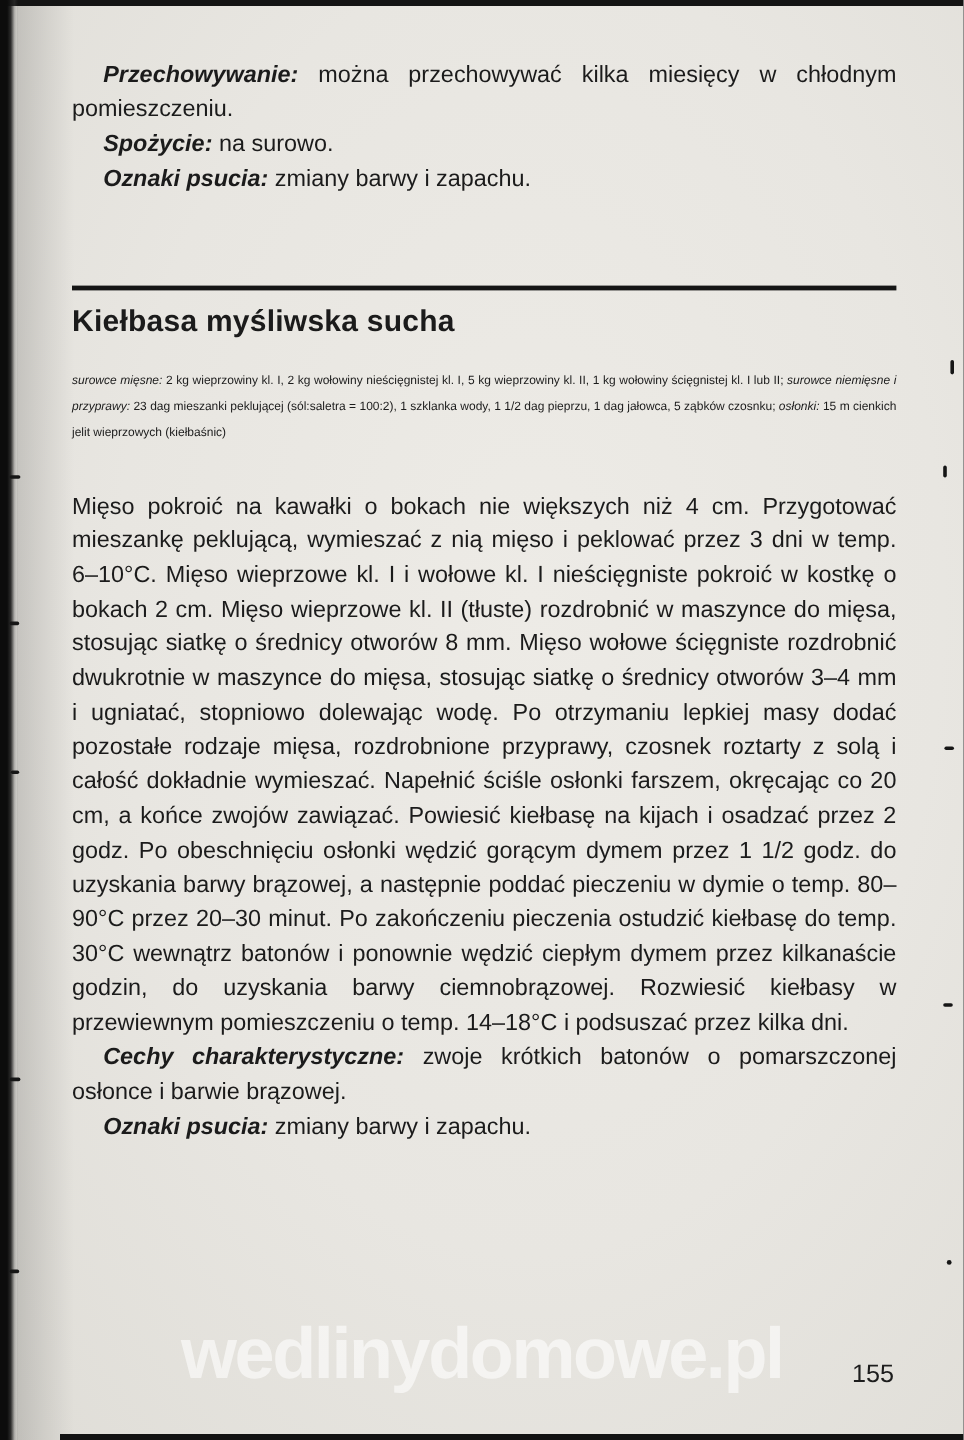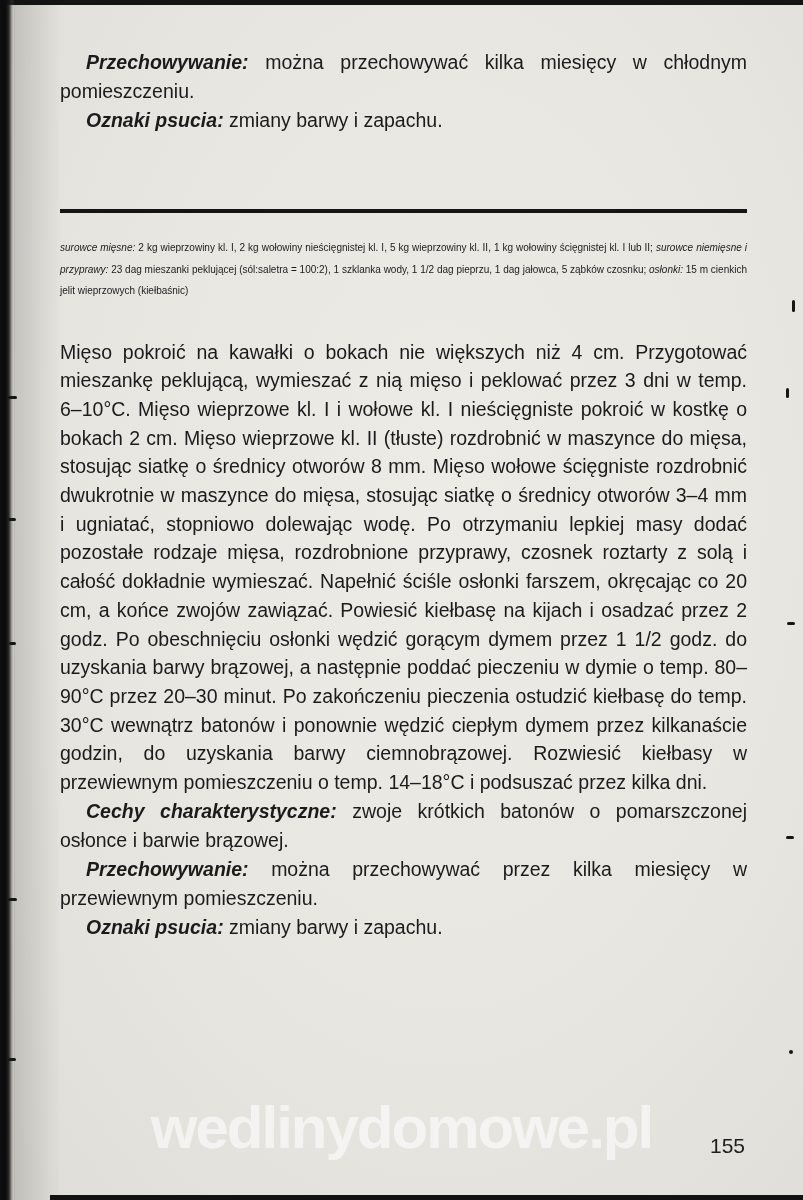--- a/index.html
+++ b/index.html
@@ -101,33 +101,34 @@
 <body>
 
 <div class="page">
 
   <div class="binding-shadow"></div>
 
   <div class="content">
 
     <p class="para"><span class="label">Przechowywanie:</span><span> można przechowywać kilka miesięcy w chłodnym pomieszczeniu.</span></p>
 
+    <p class="para"><span class="label">Spożycie:</span><span> na surowo.</span></p>
 
     <p class="para"><span class="label">Oznaki psucia:</span><span> zmiany barwy i zapachu.</span></p>
 
     <div class="rule"></div>
 
+    <h1 class="title">Kiełbasa myśliwska sucha</h1>
 
     <p class="ingredients"><em>surowce mięsne:</em><span> 2 kg wieprzowiny kl. I, 2 kg wołowiny nieścięgnistej kl. I, 5 kg wieprzowiny kl. II, 1 kg wołowiny ścięgnistej kl. I lub II; </span><em>surowce niemięsne i przyprawy:</em><span> 23 dag mieszanki peklującej (sól:saletra = 100:2), 1 szklanka wody, 1 1/2 dag pieprzu, 1 dag jałowca, 5 ząbków czosnku; </span><em>osłonki:</em><span> 15 m cienkich jelit wieprzowych (kiełbaśnic)</span></p>
 
     <p class="body-text">Mięso pokroić na kawałki o bokach nie większych niż 4 cm. Przygotować mieszankę peklującą, wymieszać z nią mięso i peklować przez 3 dni w temp. 6–10°C. Mięso wieprzowe kl. I i wołowe kl. I nieścięgniste pokroić w kostkę o bokach 2 cm. Mięso wieprzowe kl. II (tłuste) rozdrobnić w maszynce do mięsa, stosując siatkę o średnicy otworów 8 mm. Mięso wołowe ścięgniste rozdrobnić dwukrotnie w maszynce do mięsa, stosując siatkę o średnicy otworów 3–4 mm i ugniatać, stopniowo dolewając wodę. Po otrzymaniu lepkiej masy dodać pozostałe rodzaje mięsa, rozdrobnione przyprawy, czosnek roztarty z solą i całość dokładnie wymieszać. Napełnić ściśle osłonki farszem, okręcając co 20 cm, a końce zwojów zawiązać. Powiesić kiełbasę na kijach i osadzać przez 2 godz. Po obeschnięciu osłonki wędzić gorącym dymem przez 1 1/2 godz. do uzyskania barwy brązowej, a następnie poddać pieczeniu w dymie o temp. 80–90°C przez 20–30 minut. Po zakończeniu pieczenia ostudzić kiełbasę do temp. 30°C wewnątrz batonów i ponownie wędzić ciepłym dymem przez kilkanaście godzin, do uzyskania barwy ciemnobrązowej. Rozwiesić kiełbasy w przewiewnym pomieszczeniu o temp. 14–18°C i podsuszać przez kilka dni.</p>
 
     <p class="para"><span class="label">Cechy charakterystyczne:</span><span> zwoje krótkich batonów o pomarszczonej osłonce i barwie brązowej.</span></p>
 
-    <p class="para"><span class="label">Przechowywanie:</span><span> można przechowywać przez kilka miesięcy w przewiewnym pomieszczeniu.</span></p>
 
     <p class="para"><span class="label">Oznaki psucia:</span><span> zmiany barwy i zapachu.</span></p>
 
   </div>
 
   <div class="watermark">wedlinydomowe.pl</div>
 
   <div class="page-number">155</div>
 
   <div class="edge-top"></div>

